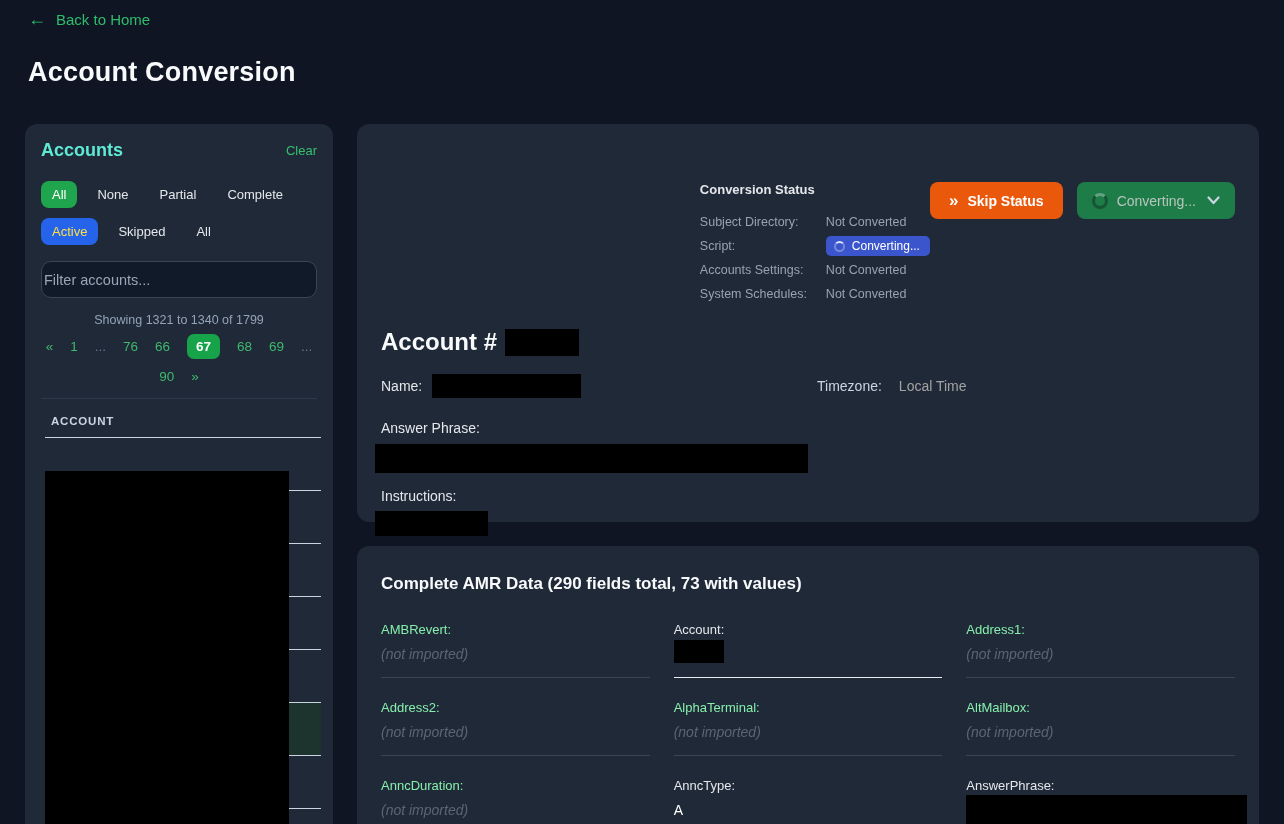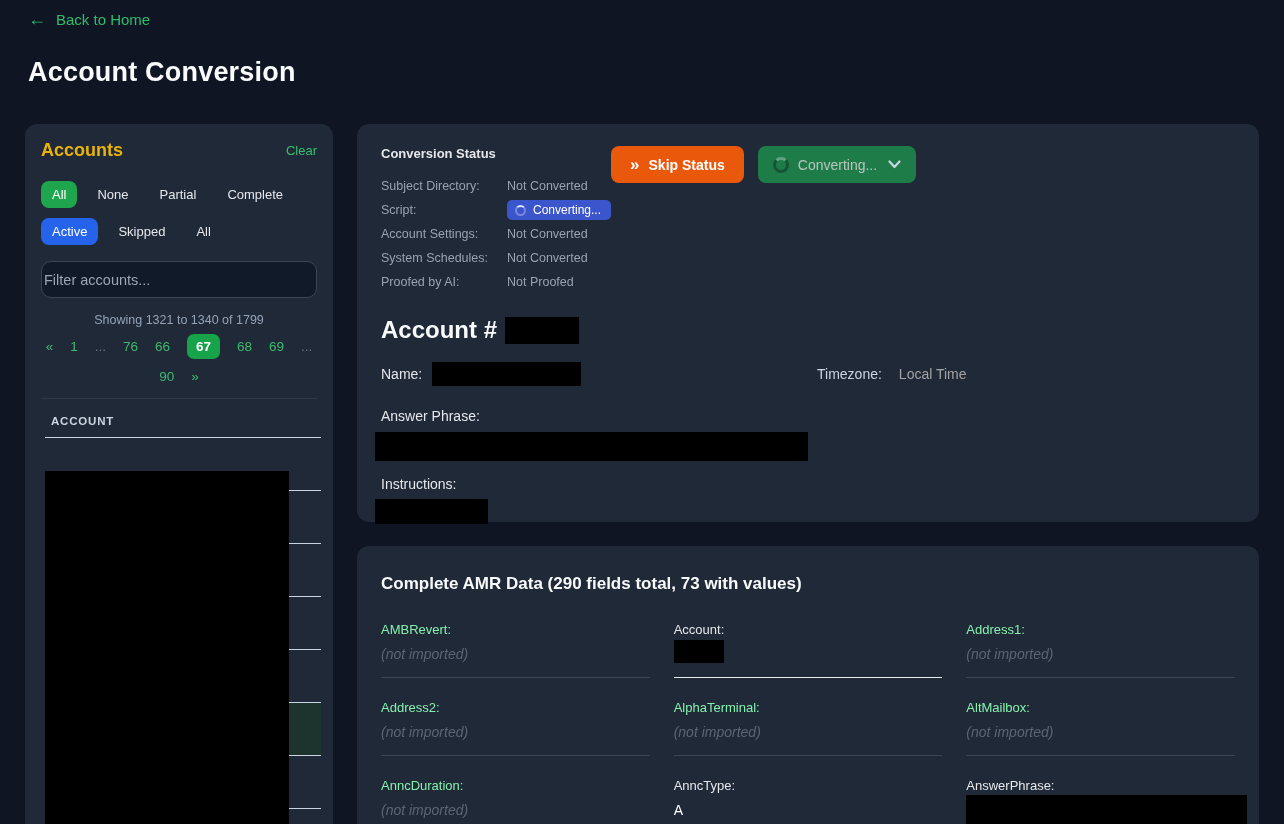--- a/index.html
+++ b/index.html
@@ -15,47 +15,47 @@
   .back-link { display:inline-flex; align-items:center; gap:10px; color:#2ebd6b; font-size:15px; text-decoration:none; cursor:pointer; }
   .back-arrow { font-size:18px; line-height:1; }
   .page-title { margin-top:28px; font-size:27px; font-weight:bold; color:#f8fafc; letter-spacing:.2px; }
 
   
   .content { display:flex; gap:24px; padding:0 25px; margin-top:36px; align-items:flex-start; }
 
   
   .sidebar { width:308px; min-height:760px; background:#1f2937; border-radius:12px; padding:16px; position:relative; flex:none; }
   .sidebar-head { display:flex; justify-content:space-between; align-items:center; }
-  .sidebar-title { font-size:18px; font-weight:bold; color:#eab308;text-align:right; }
+  .sidebar-title { font-size:18px; font-weight:bold; color:#5eead4;text-align:right; }
   .clear-link { font-size:13px; color:#34c06d; cursor:pointer; }
   .chip-row { display:flex; align-items:flex-start; gap:9px; margin-top:20px; }
   .chip-row + .chip-row { margin-top:10px; }
   .chip { font-size:13px; color:#e5e7eb; padding:6px 11px; border-radius:8px; cursor:pointer; }
   .chip.green { background:#1ea54d; color:#fff; }
-  .chip.blue  { background:#2563eb; color:#ffffff; }
+  .chip.blue  { background:#2563eb; color:#fde047; }
   .filter-input { margin-top:16px; width:100%; height:37px; background:#111a29; border:1px solid #3a4556; border-radius:10px; color:#e5e7eb; font-size:14.5px; padding:0 2px; outline:none; }
   .filter-input::placeholder { color:#9aa6b5; }
   .showing-text { margin-top:15px; text-align:center; font-size:12.5px; color:#94a3b8; }
   .pagination { margin-top:7px; display:flex; justify-content:center; align-items:center; flex-wrap:wrap; row-gap:5px; column-gap:17px; font-size:13.5px; color:#3fb96d; }
   .page-link { cursor:pointer; }
   .page-link.ellipsis { color:#64748b; cursor:default; }
   .page-link.active { background:#16a34a; color:#fff; padding:5px 9px; border-radius:7px; font-weight:bold; }
   .pagination-break { flex-basis:100%; height:0; }
   .list-divider { border:none; border-top:1px solid #2e3a4c; margin:14px 0 0; }
   .account-header { margin:16px 0 0 10px; font-size:11.5px; font-weight:bold; letter-spacing:.8px; color:#cbd5e1; }
   .account-table { margin:10px 0 0 4px; width:276px; border-top:1px solid #cbd5e1; }
   .account-row { height:53px; border-bottom:1px solid #cbd5e1; cursor:pointer; }
   .account-row.selected { background:#1c332e; }
   .sidebar-redaction { position:absolute; left:20px; top:347px; width:244px; height:420px; background:#000; }
 
   
   .main-col { flex:1; min-width:0; }
   .panel { background:#1f2937; border-radius:12px; }
   .status-panel { height:398px; padding:22px 24px; position:relative; }
-  .status-top { display:flex; justify-content:flex-start; align-items:flex-start; }
+  .status-top { display:flex; justify-content:flex-end; align-items:flex-start;margin-top:36px; }
   .status-title { font-size:13px; font-weight:600; color:#e5e7eb; }
   .status-rows { margin-top:13px; }
   .status-row { display:flex; align-items:center; height:24px; font-size:12.5px; color:#98a2b1; }
   .status-label { width:126px; flex:none; }
   .badge-converting { display:inline-flex; align-items:center; gap:7px; background:#3b55cc; color:#fff; font-size:12px; padding:3px 10px 3px 8px; border-radius:5px; }
   .spinner-sm { width:11px; height:11px; border-radius:50%; border:2px solid rgba(255,255,255,.30); border-top-color:#dbe3ff; flex:none; }
   .action-buttons { display:flex; gap:14px; }
   .btn { display:inline-flex; align-items:center; justify-content:center; gap:9px; height:37px; border:none; border-radius:8px; font-size:14px; cursor:pointer; font-family:inherit; }
   .btn-skip { background:#ea580c; color:#fff; font-weight:bold; padding:0 19px; }
   .skip-icon { font-size:17px; font-weight:bold; line-height:1; }
@@ -167,30 +167,26 @@
               <span>Not Converted</span>
             </div>
             <div class="status-row">
               <span class="status-label">Script:</span>
               <span class="badge-converting">
                 <span class="spinner-sm"></span>
                 <span>Converting...</span>
               </span>
             </div>
             <div class="status-row">
-              <span class="status-label">Account Settings:</span>
+              <span class="status-label">Accounts Settings:</span>
               <span>Not Converted</span>
             </div>
             <div class="status-row">
               <span class="status-label">System Schedules:</span>
               <span>Not Converted</span>
-            </div>
-            <div class="status-row">
-              <span class="status-label">Proofed by AI:</span>
-              <span>Not Proofed</span>
             </div>
           </div>
         </div>
 
         <div class="action-buttons">
           <button class="btn btn-skip">
             <span class="skip-icon">»</span>
             <span>Skip Status</span>
           </button>
           <button class="btn btn-converting">

